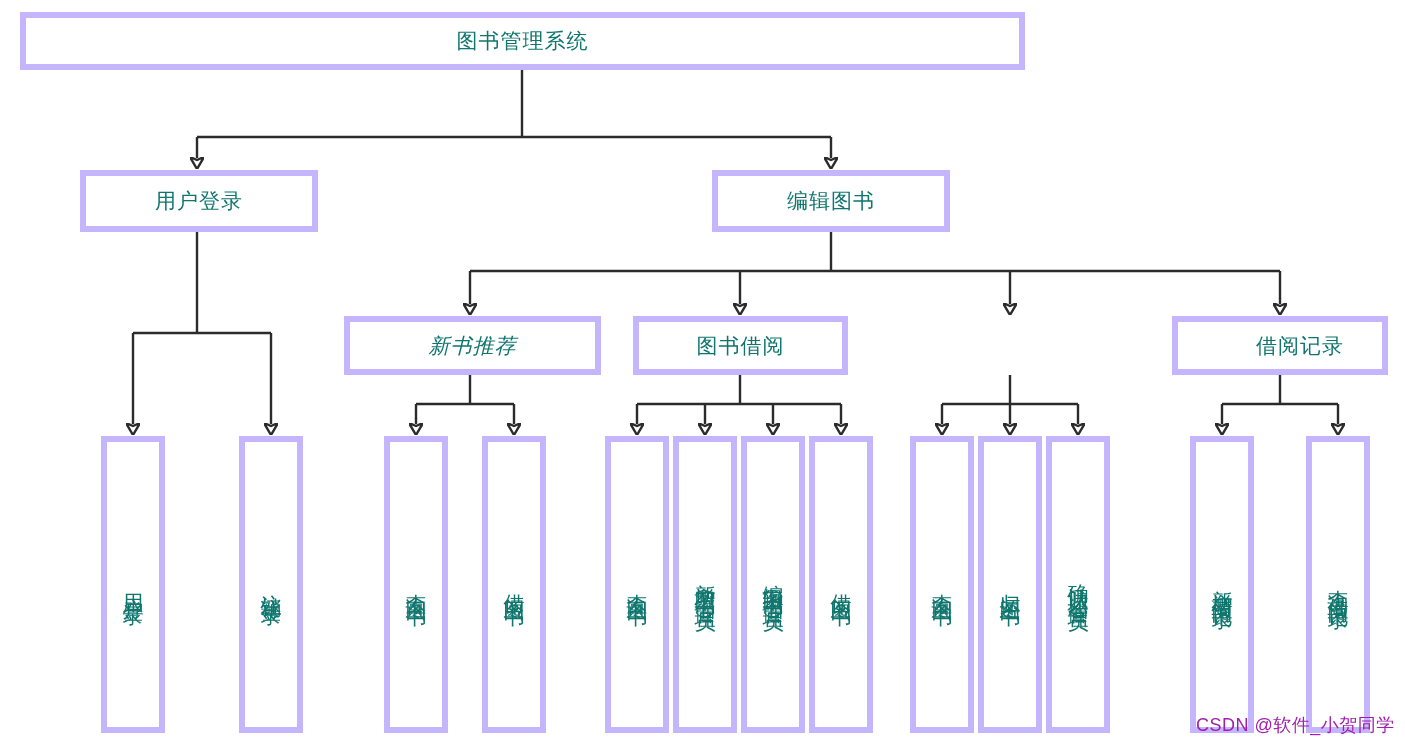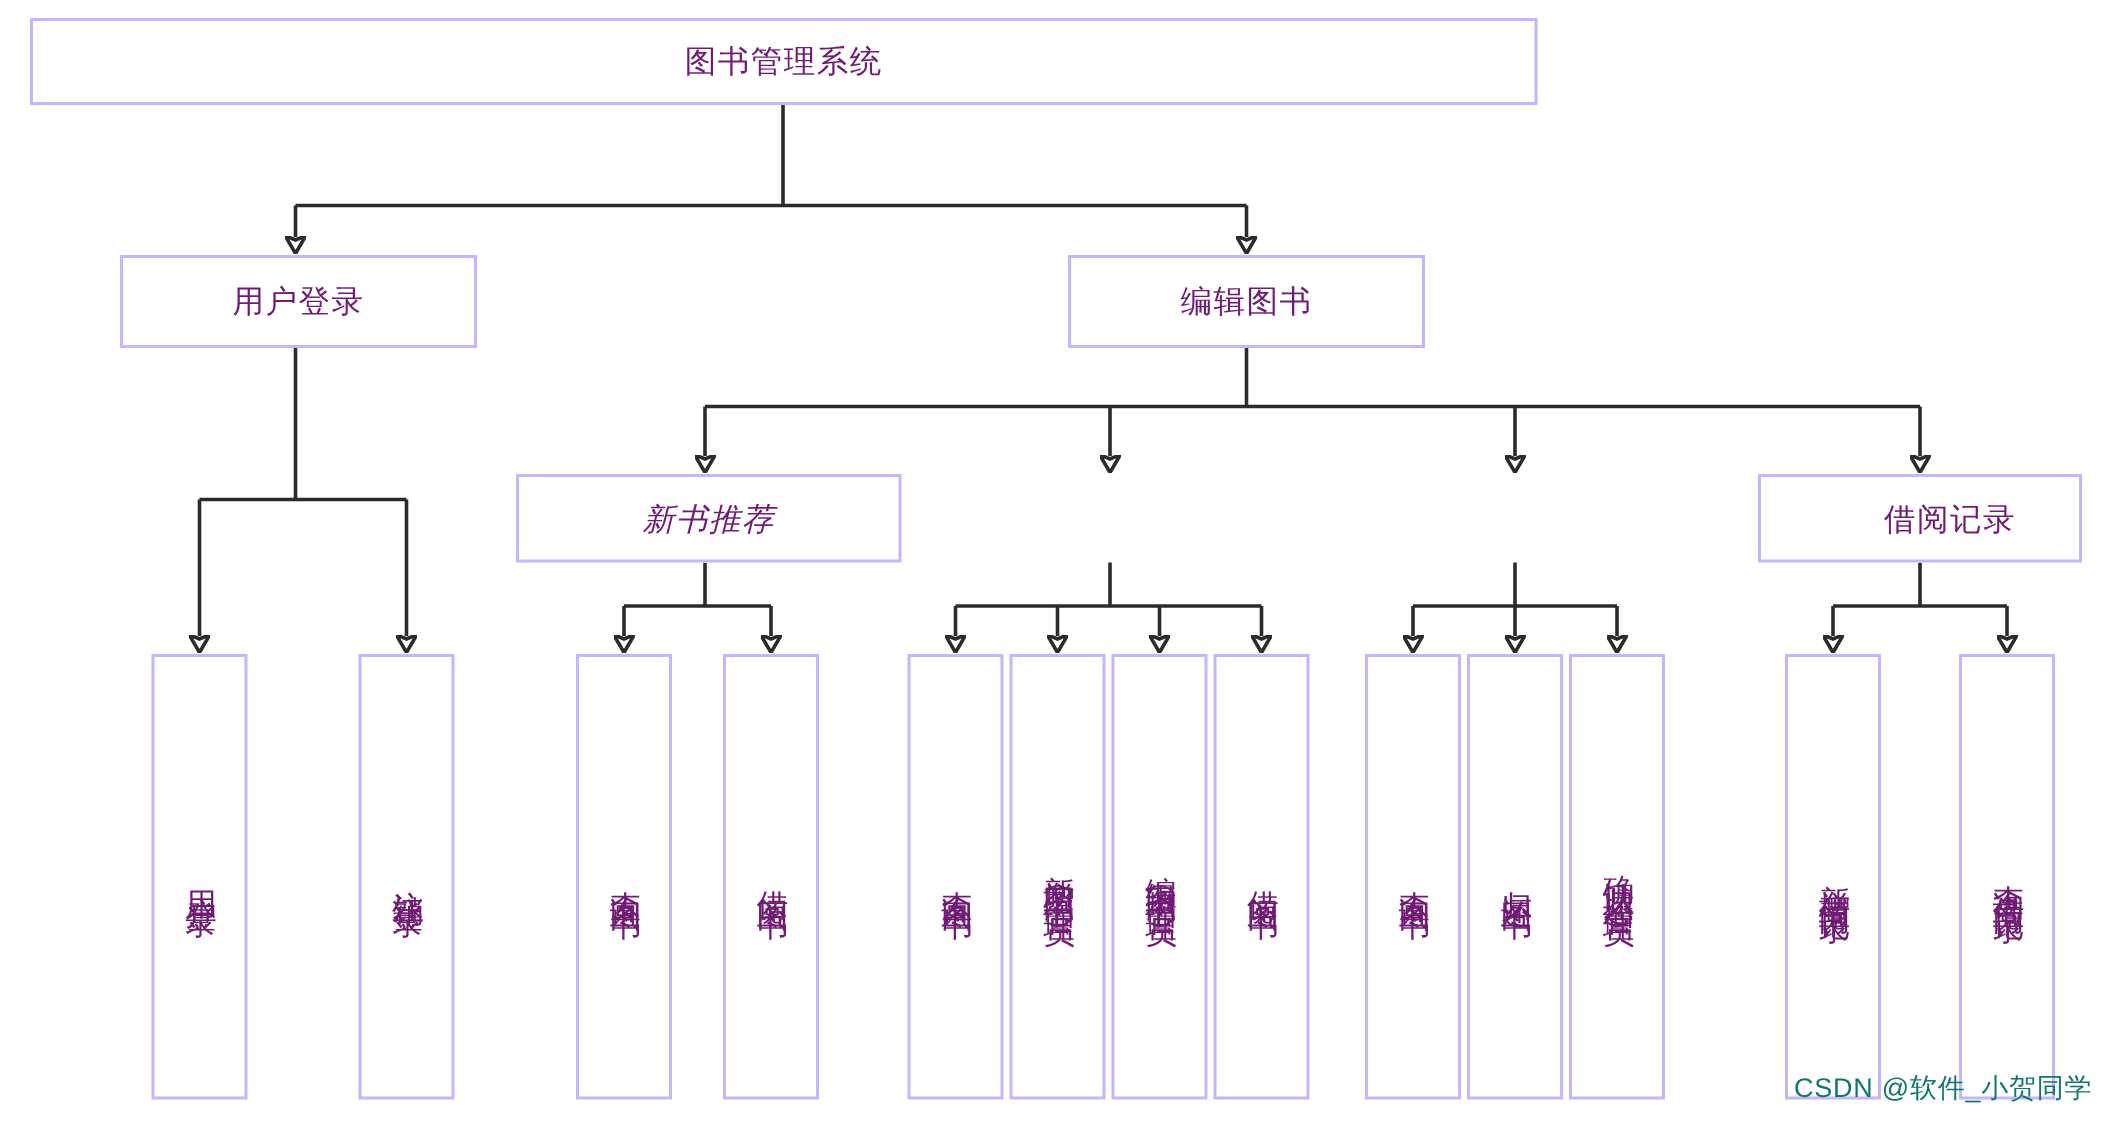--- a/index.html
+++ b/index.html
@@ -13,26 +13,26 @@
   #canvas {
     position: relative;
     width: 1405px;
     height: 747px;
     background: #ffffff;
     overflow: hidden;
   }
   .node {
     position: absolute;
     box-sizing: border-box;
-    border: 2px solid #c4b5fd;
+    border: 6px solid #c4b5fd;
     background: #ffffff;
     display: flex;
     align-items: center;
     justify-content: center;
-    color: #701a75;
+    color: #0f766e;
     text-align: right;
   }
   .node.horizontal {
     font-size: 21px;
     letter-spacing: 1px;
   }
   .node.vertical {
     writing-mode: vertical-rl;
     text-orientation: upright;
     font-size: 21px;
@@ -63,21 +63,21 @@
   }
   .arrowhead {
     fill: #2b2b2b;
     stroke: none;
   }
   #watermark {
     position: absolute;
     left: 1196px;
     top: 713px;
     font-size: 18px;
-    color: #0f766e;
+    color: #a21caf;
     white-space: nowrap;
     letter-spacing: 0.5px;
   }
 </style>
 </head>
 <body>
 
 <div id="canvas">
 
   <svg id="edges" viewBox="0 0 1405 747">
@@ -135,20 +135,23 @@
   <div class="node horizontal" style="left:80px; top:170px; width:238px; height:62px;">
     <span>用户登录</span>
   </div>
   <div class="node horizontal" style="left:712px; top:170px; width:238px; height:62px;">
     <span>编辑图书</span>
   </div>
 
   <div class="node horizontal" style="left:344px; top:316px; width:257px; height:59px;font-style:italic;">
     <span>新书推荐</span>
   </div>
+  <div class="node horizontal" style="left:633px; top:316px; width:215px; height:59px;">
+    <span>图书借阅</span>
+  </div>
   <div class="node horizontal" style="left:1172px; top:316px; width:216px; height:59px;padding-left:40px;">
     <span>借阅记录</span>
   </div>
 
   <div class="node vertical" style="left:101px; top:436px; width:64px; height:297px;">
     <span class="vtext">用户登录</span>
   </div>
   <div class="node vertical" style="left:239px; top:436px; width:64px; height:297px;">
     <span class="vtext">注销登录</span>
   </div>

